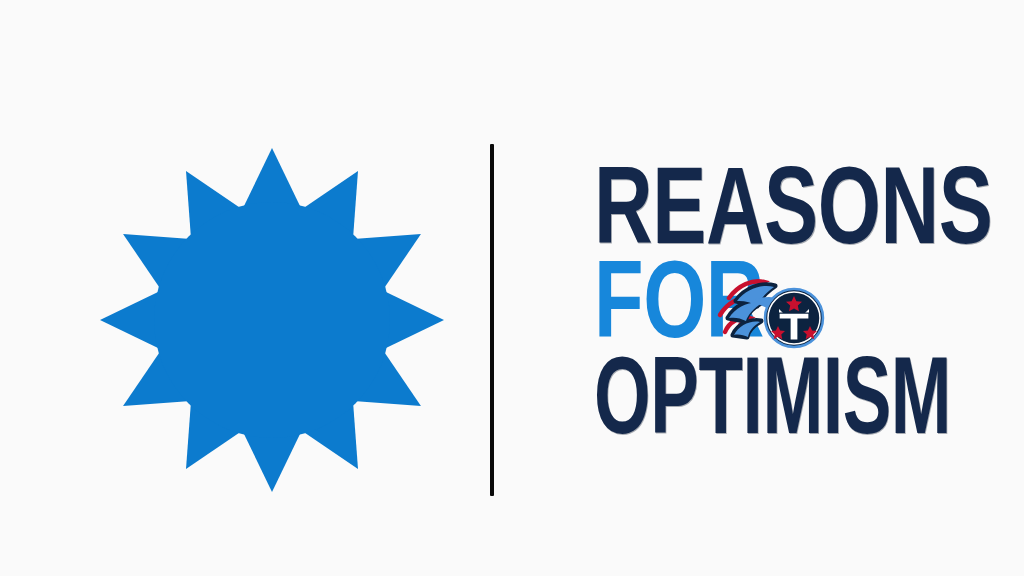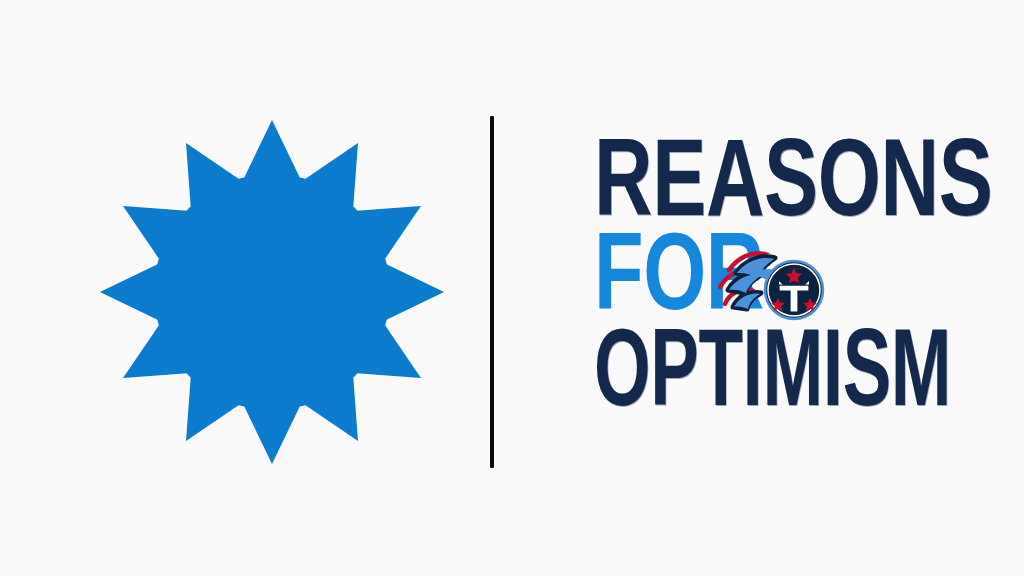--- a/index.html
+++ b/index.html
@@ -13,20 +13,21 @@
   body {
     background: #fafafa;
     font-family: "Liberation Sans", sans-serif;
   }
 
   .stage {
     position: relative;
     width: 1024px;
     height: 412px;
     background: #fafafa;
+    margin-top: 28px;
   }
 
   
   .sun-wrap {
     position: absolute;
     left: 92px;
     top: 112px;
     width: 360px;
     height: 360px;
   }

